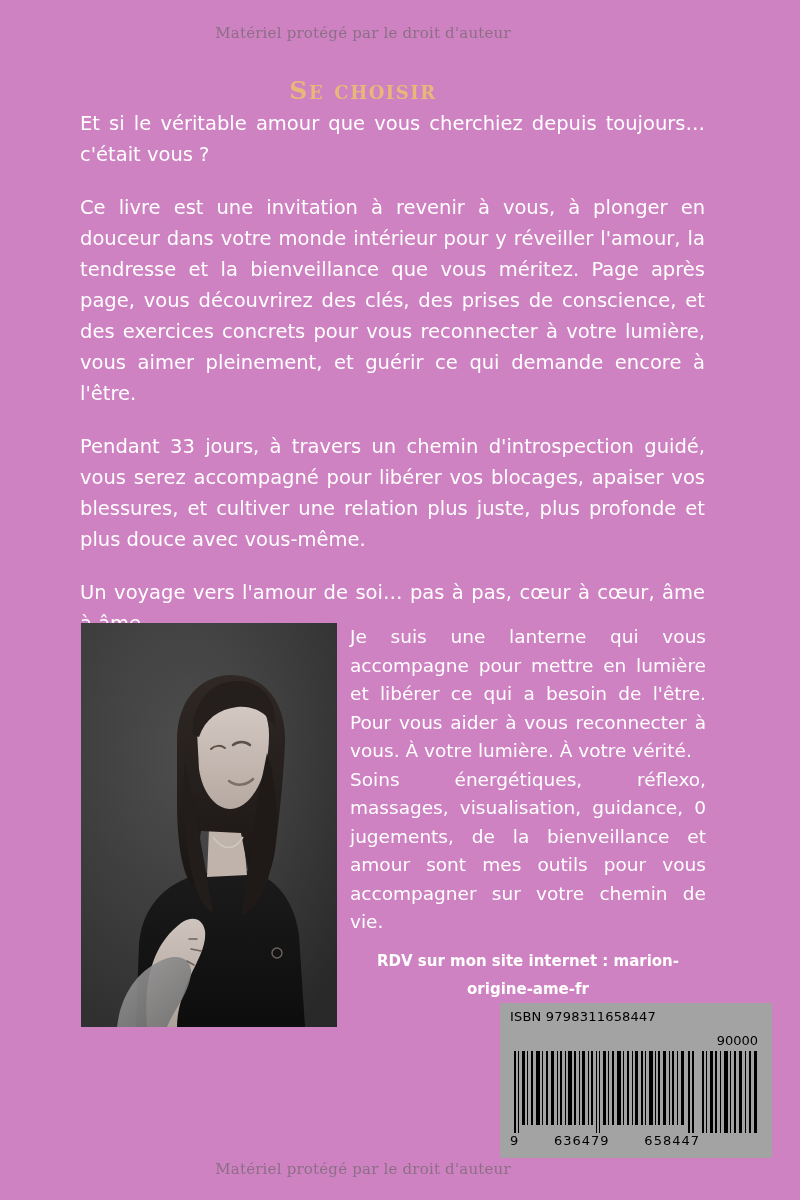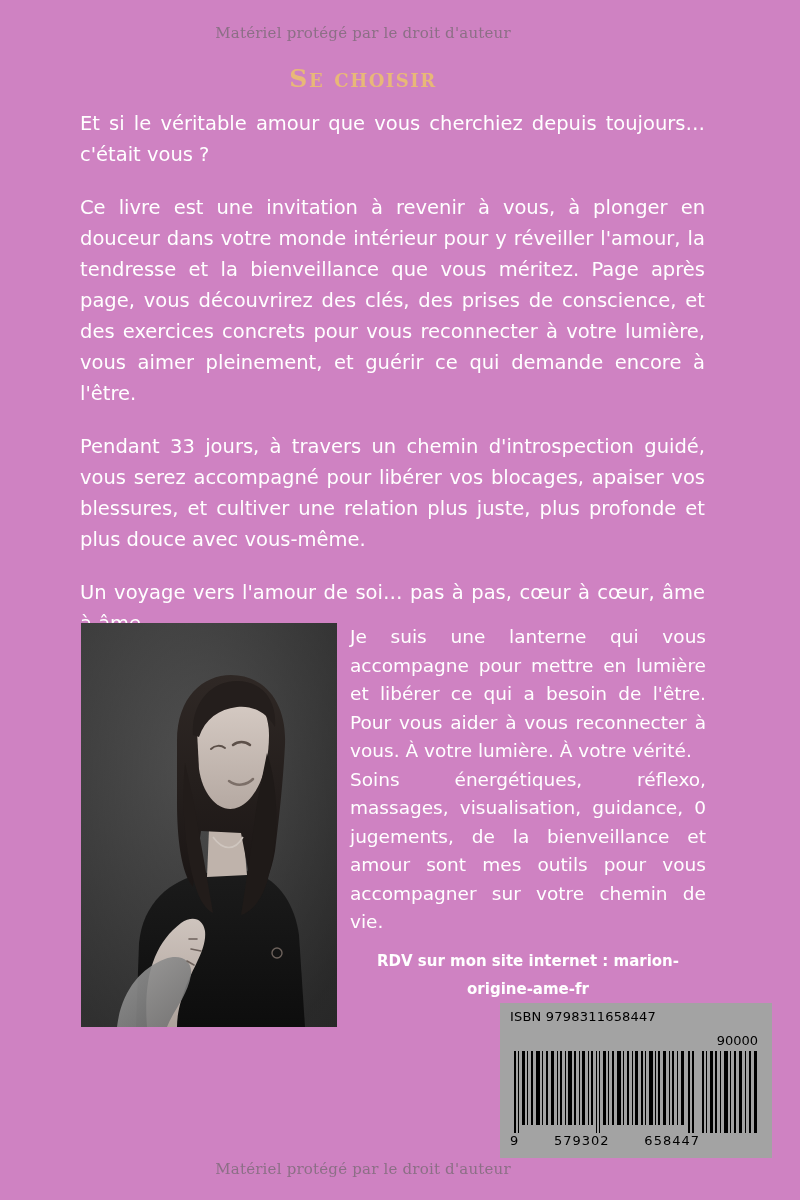--- a/index.html
+++ b/index.html
@@ -37,21 +37,21 @@
     left: 0;
     width: 100%;
     text-align: center;
     font-family: "DejaVu Serif", serif;
     font-size: 15px;
     color: #8c6f86;
     letter-spacing: 0.2px;
   }
   .title {
     position: absolute;
-    top: 64px;
+    top: 76px;
     left: 0;
     width: 100%;
     text-align: center;
     font-family: "DejaVu Serif", serif;
     font-size: 25px;
     font-weight: bold;
     letter-spacing: 1.5px;
     color: #e8b878;
     font-variant: small-caps;
   }
@@ -322,20 +322,20 @@
           <rect x="37" y="0" width="3" height="82"></rect>
           <rect x="43" y="0" width="1" height="82"></rect>
           <rect x="47" y="0" width="2" height="82"></rect>
           <rect x="52" y="0" width="3" height="82"></rect>
         </g>
       </svg>
     </div>
 
     <div class="barcode-digits">
       <span>9</span>
-      <span>579302</span>
+      <span>636479</span>
       <span>658447</span>
     </div>
   </div>
 
   <div class="copyright-bottom">Matériel protégé par le droit d'auteur</div>
 
 </div>
 
 </body></html>

